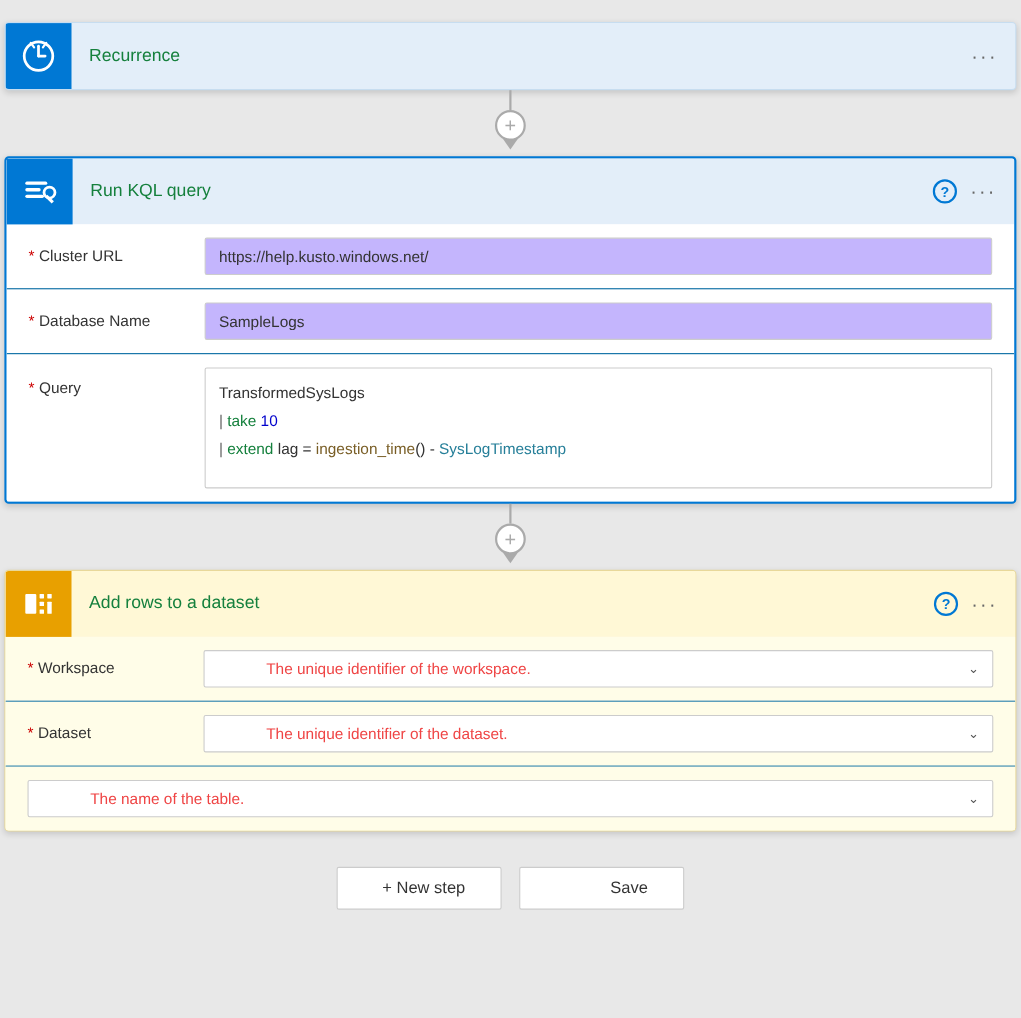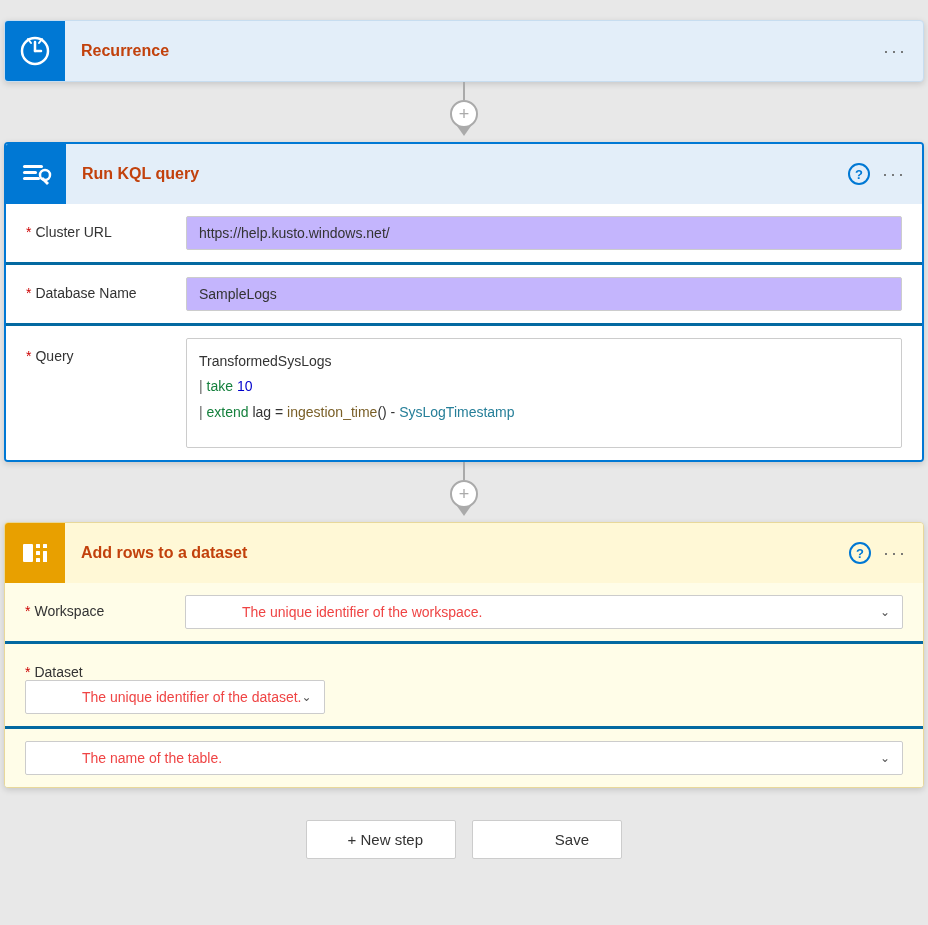--- a/index.html
+++ b/index.html
@@ -61,22 +61,22 @@
     }
 
     .card-icon-dataset {
       background: #e8a000;
     }
 
     .card-title {
       flex: 1;
       padding: 0 16px;
       font-size: 16px;
-      font-weight: 700;
-      color: #c2410c;
+      font-weight: 400;
+      color: #15803d;
     }
 
     .card-actions {
       display: flex;
       align-items: center;
       gap: 12px;
       padding-right: 16px;
     }
 
     .help-icon {
@@ -151,21 +151,21 @@
 
     .card-body {
       background: white;
       padding: 0;
     }
 
     .field-row {
       display: flex;
       align-items: flex-start;
       padding: 12px 20px;
-      border-bottom: 3px solid #0369a1;
+      border-bottom: 1px solid #0369a1;
       min-height: 50px;
     }
 
     .field-row:last-child {
       border-bottom: none;
     }
 
     .field-label {
       width: 160px;
       flex-shrink: 0;
@@ -396,21 +396,21 @@
       <div class="field-row" style="background:#fffde8;">
         <div class="field-label">
           <span class="field-required">*</span><span>Workspace</span>
         </div>
         <div class="select-input">
           <span class="select-placeholder">The unique identifier of the workspace.</span>
           <span class="select-arrow">⌄</span>
         </div>
       </div>
 
-      <div class="field-row" style="background:#fffde8;flex-direction:column;">
+      <div class="field-row" style="background:#fffde8;">
         <div class="field-label">
           <span class="field-required">*</span><span>Dataset</span>
         </div>
         <div class="select-input">
           <span class="select-placeholder">The unique identifier of the dataset.</span>
           <span class="select-arrow">⌄</span>
         </div>
       </div>
 
       <div class="field-row" style="background:#fffde8;">

